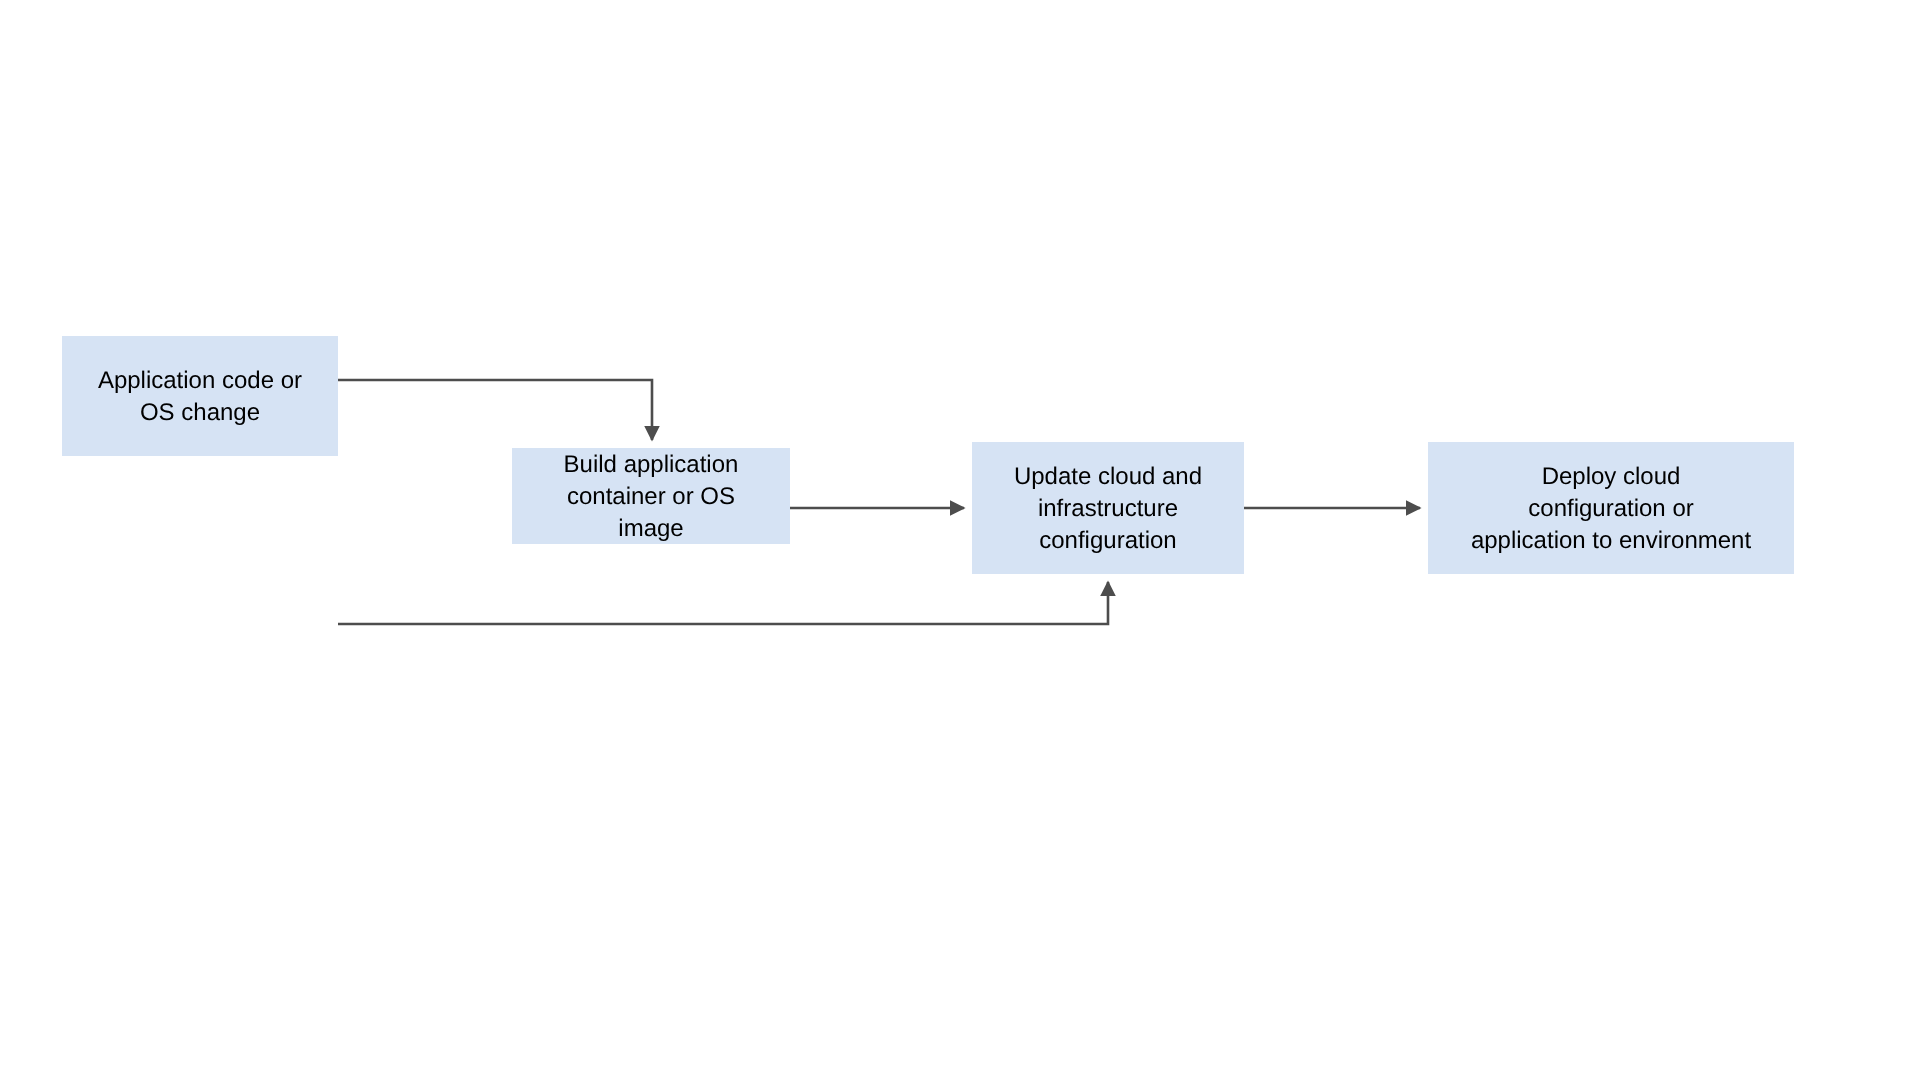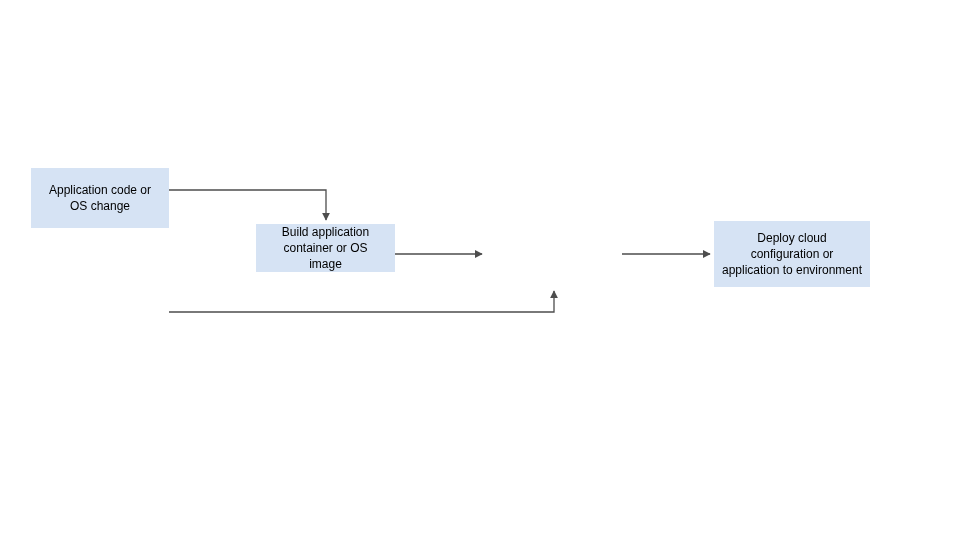--- a/index.html
+++ b/index.html
@@ -41,21 +41,21 @@
   }
   .node-label {
     display: block;
     white-space: pre-line;
   }
   
   #node-app-change      { left: 31px;  top: 168px; width: 138px; height: 60px; }
   #node-infra-change    { left: 31px;  top: 284px; width: 138px; height: 59px; }
   #node-build-image     { left: 256px; top: 224px; width: 139px; height: 48px; }
   #node-update-config   { left: 486px; top: 221px; width: 136px; height: 66px; }
-  #node-deploy          { left: 714px; top: 221px; width: 156px; height: 66px; }
+  #node-deploy          { left: 714px; top: 221px; width: 183px; height: 66px; }
 </style>
 </head>
 <body>
 
 <div id="canvas">
 
   <svg id="edges" viewBox="0 0 960 540" width="960" height="540" xmlns="http://www.w3.org/2000/svg">
     <defs>
       <marker id="arrowhead" viewBox="0 0 10 10" refX="9" refY="5" markerWidth="6" markerHeight="6" orient="auto-start-reverse">
         <path d="M 0 0 L 10 5 L 0 10 z" fill="#4d4d4d"></path>
@@ -76,20 +76,25 @@
 OS change</span>
   </div>
 
 
   <div class="node" id="node-build-image">
     <span class="node-label">Build application
 container or OS
 image</span>
   </div>
 
+  <div class="node" id="node-update-config">
+    <span class="node-label">Update cloud and
+infrastructure
+configuration</span>
+  </div>
 
   <div class="node" id="node-deploy">
     <span class="node-label">Deploy cloud
 configuration or
 application to environment</span>
   </div>
 
 </div>
 
 </body></html>

